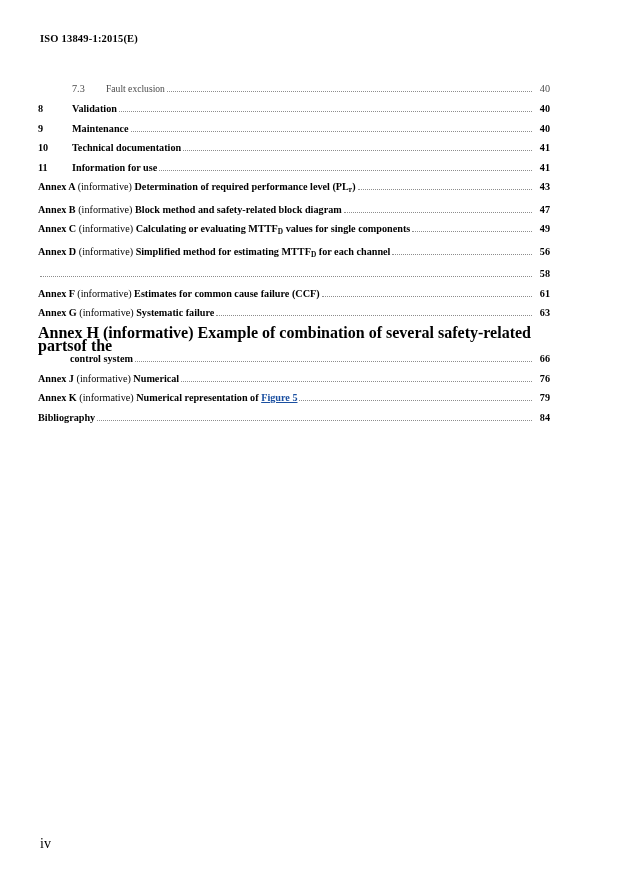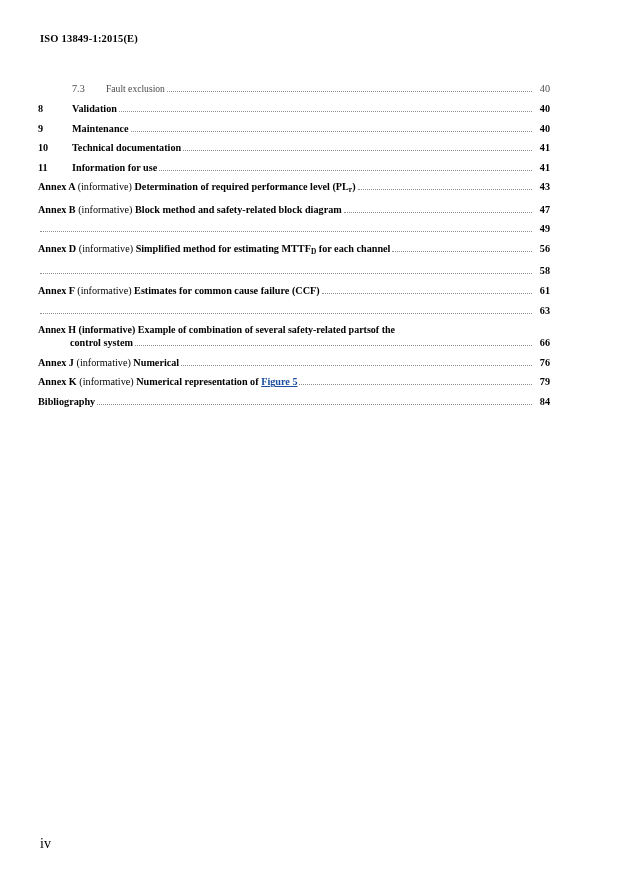--- a/index.html
+++ b/index.html
@@ -97,21 +97,21 @@
   .annex .title {
     font-weight: bold;
   }
   .two-line {
     display: block;
     white-space: normal;
     margin-bottom: 6.6px;
   }
   .two-line .l1 {
     display: block;
-    font-size: 10px;
+    font-size: 16px;
     line-height: 13px;
     font-weight: bold;
     font-family: Liberation Serif, serif;
   }
   .two-line .l2 {
     display: flex;
     align-items: baseline;
     font-size: 10.2px;
     line-height: 13px;
     padding-left: 32px;
@@ -197,20 +197,25 @@
       <span class="title">
         <span>Annex B</span>
         <span class="reg">(informative)</span>
         <span>Block method and safety-related block diagram</span>
       </span>
       <span class="dots"></span>
       <span class="pageno">47</span>
     </div>
 
     <div class="toc-row annex">
+      <span class="title">
+        <span>Annex C</span>
+        <span class="reg">(informative)</span>
+        <span>Calculating or evaluating MTTF</span><sub>D</sub><span> values for single components</span>
+      </span>
       <span class="dots"></span>
       <span class="pageno">49</span>
     </div>
 
     <div class="toc-row annex">
       <span class="title">
         <span>Annex D</span>
         <span class="reg">(informative)</span>
         <span>Simplified method for estimating MTTF</span><sub>D</sub><span> for each channel</span>
       </span>
@@ -227,20 +232,25 @@
       <span class="title">
         <span>Annex F</span>
         <span class="reg">(informative)</span>
         <span>Estimates for common cause failure (CCF)</span>
       </span>
       <span class="dots"></span>
       <span class="pageno">61</span>
     </div>
 
     <div class="toc-row annex">
+      <span class="title">
+        <span>Annex G</span>
+        <span class="reg">(informative)</span>
+        <span>Systematic failure</span>
+      </span>
       <span class="dots"></span>
       <span class="pageno">63</span>
     </div>
 
     <div class="two-line">
       <span class="l1">
         <span>Annex H</span>
         <span class="reg">(informative)</span>
         <span>Example of combination of several safety-related partsof the</span>
       </span>

